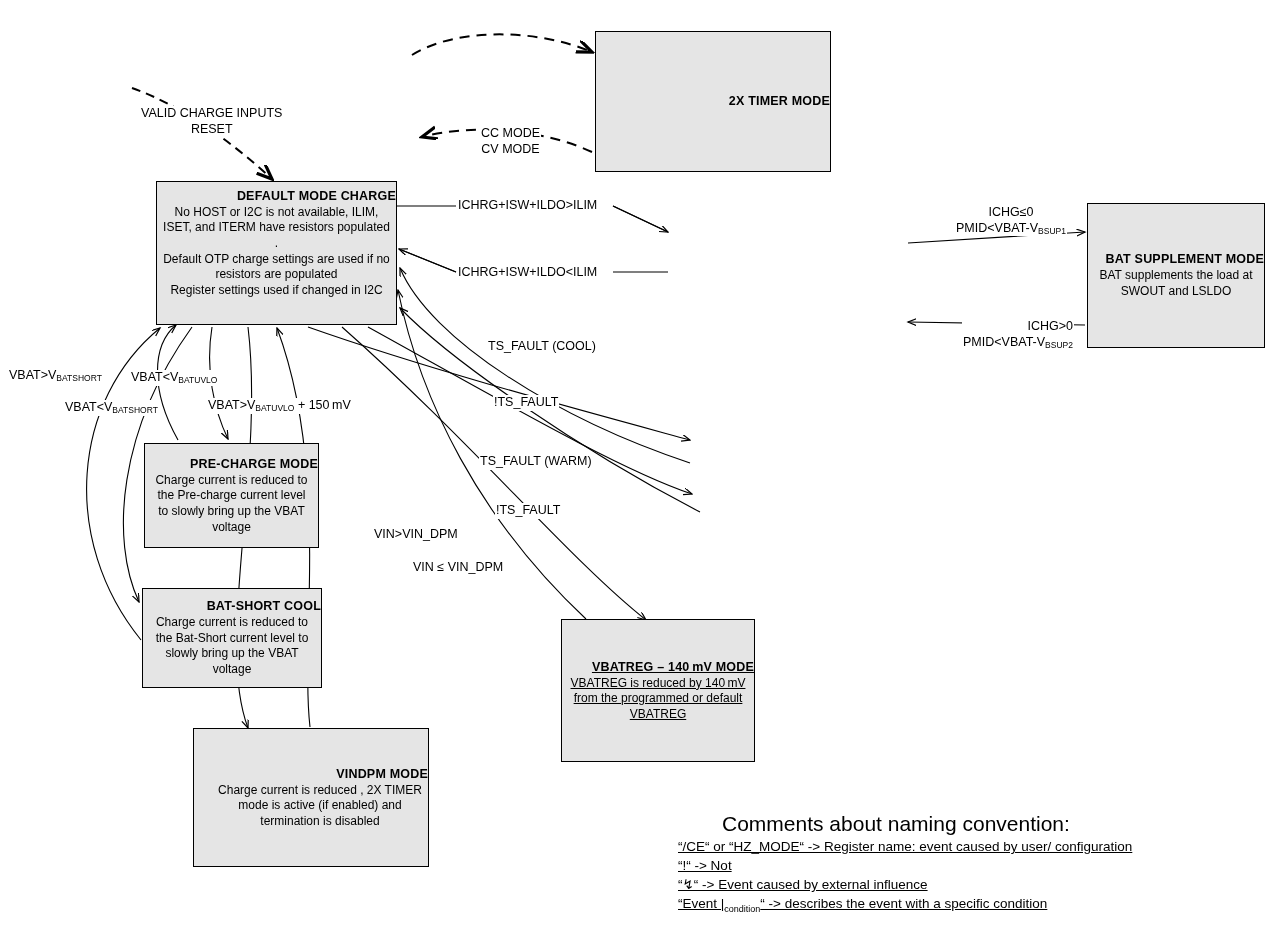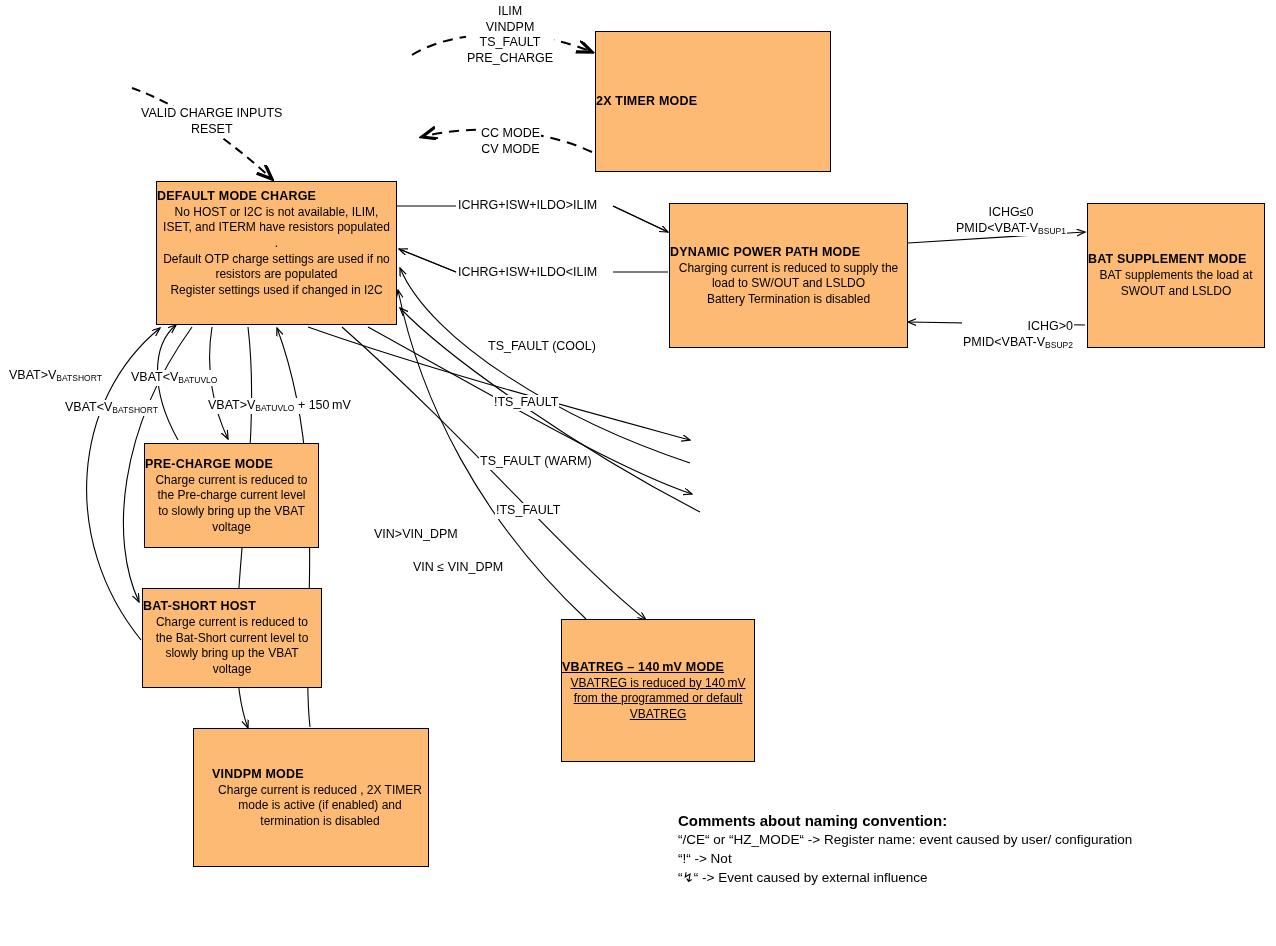--- a/index.html
+++ b/index.html
@@ -1,33 +1,33 @@
 <!DOCTYPE html>
 <html><head>
 <meta charset="utf-8">
 <style>
   html,body{margin:0;padding:0;background:#ffffff;}
   body{font-family:"Liberation Sans", sans-serif;}
   #canvas{position:relative;width:1276px;height:946px;overflow:hidden;background:#fff;}
   svg.wires{position:absolute;left:0;top:0;width:1276px;height:946px;pointer-events:none;}
 
-  .node{position:absolute;box-sizing:border-box;border:1.5px solid #000;background:#fdba74;
-        display:flex;flex-direction:column;align-items:flex-start;justify-content:center;
+  .node{position:absolute;box-sizing:border-box;border:1.5px solid #000;background:#e5e5e5;
+        display:flex;flex-direction:column;align-items:flex-end;justify-content:center;
         text-align:center;color:#000;}
   .node .ttl{font-weight:bold;font-size:12.5px;letter-spacing:.2px;line-height:1.35;}
   .node .bdy{font-size:12px;line-height:1.3;padding:0 6px;}
   .node.topalign{justify-content:flex-start;padding-top:6px;}
 
   .elabel{position:absolute;font-size:12.5px;color:#000;white-space:nowrap;line-height:1.25;
           text-align:center;background:#fff;padding:0 1px;}
   .elabel sub{font-size:8.5px;vertical-align:baseline;position:relative;top:2px;letter-spacing:0;}
 
   .comments{position:absolute;color:#000;}
-  .comments .chead{font-weight:bold;font-size:15px;margin-bottom:1px;}
-  .comments .cline{font-size:13.5px;line-height:1.42;}
+  .comments .chead{font-weight:normal;font-size:21px;margin-bottom:1px;margin-left:44px;}
+  .comments .cline{font-size:13.5px;line-height:1.42;text-decoration:underline;}
   .comments .cline sub{font-size:9px;}
 </style>
 </head>
 <body>
 
 <div id="canvas">
 
   <svg class="wires" viewBox="0 0 1276 946">
     <defs>
       <marker id="ah" markerWidth="9" markerHeight="9" refX="7.6" refY="3.1" orient="auto" markerUnits="strokeWidth">
@@ -77,56 +77,47 @@
     <div class="ttl">2X TIMER MODE</div>
   </div>
 
   <div class="node topalign" style="left:156px;top:181px;width:241px;height:144px;">
     <div class="ttl">DEFAULT MODE CHARGE</div>
     <div class="bdy" style="white-space:pre-line;">No HOST or I2C is not available, ILIM, ISET, and ITERM have resistors populated .
 Default OTP charge settings are used if no resistors are populated
 Register settings used if changed in I2C</div>
   </div>
 
-  <div class="node" style="left:669px;top:203px;width:239px;height:145px;">
-    <div class="ttl">DYNAMIC POWER PATH MODE</div>
-    <div class="bdy" style="white-space:pre-line;">Charging current is reduced to supply the load to SW/OUT and LSLDO
-Battery Termination is disabled</div>
-  </div>
 
   <div class="node" style="left:1087px;top:203px;width:178px;height:145px;">
     <div class="ttl">BAT SUPPLEMENT MODE</div>
     <div class="bdy">BAT supplements the load at SWOUT and LSLDO</div>
   </div>
 
   <div class="node" style="left:144px;top:443px;width:175px;height:105px;">
     <div class="ttl">PRE-CHARGE MODE</div>
     <div class="bdy">Charge current is reduced to the Pre-charge current level to slowly bring up the VBAT voltage</div>
   </div>
 
   <div class="node" style="left:142px;top:588px;width:180px;height:100px;">
-    <div class="ttl">BAT-SHORT HOST</div>
+    <div class="ttl">BAT-SHORT COOL</div>
     <div class="bdy">Charge current is reduced to the Bat-Short current level to slowly bring up the VBAT voltage</div>
   </div>
 
 
   <div class="node" style="left:561px;top:619px;width:194px;height:143px;text-decoration:underline;">
     <div class="ttl">VBATREG – 140 mV MODE</div>
     <div class="bdy">VBATREG is reduced by 140 mV from the programmed or default VBATREG</div>
   </div>
 
   <div class="node" style="left:193px;top:728px;width:236px;height:139px;padding-left:18px;">
     <div class="ttl">VINDPM MODE</div>
     <div class="bdy">Charge current is reduced , 2X TIMER mode is active (if enabled) and termination is disabled</div>
   </div>
 
-  <div class="elabel" style="left:466px;top:4px;white-space:pre-line;">ILIM
-VINDPM
-TS_FAULT
-PRE_CHARGE</div>
 
   <div class="elabel" style="left:480px;top:126px;white-space:pre-line;">CC MODE
 CV MODE</div>
 
   <div class="elabel" style="left:140px;top:106px;white-space:pre-line;">VALID CHARGE INPUTS
 RESET</div>
 
   <div class="elabel" style="left:457px;top:198px;">ICHRG+ISW+ILDO&gt;ILIM</div>
 
   <div class="elabel" style="left:457px;top:265px;">ICHRG+ISW+ILDO&lt;ILIM</div>
@@ -167,15 +158,18 @@
 
   <div class="elabel" style="left:373px;top:527px;">VIN&gt;VIN_DPM</div>
 
   <div class="elabel" style="left:412px;top:560px;">VIN ≤ VIN_DPM</div>
 
   <div class="comments" style="left:678px;top:812px;width:560px;">
     <div class="chead">Comments about naming convention:</div>
     <div class="cline">“/CE“ or “HZ_MODE“ -&gt; Register name: event caused by user/ configuration</div>
     <div class="cline">“!“ -&gt; Not</div>
     <div class="cline">“↯“ -&gt; Event caused by external influence</div>
+    <div class="cline">
+      <span>“Event |</span><sub>condition</sub><span>“ -&gt; describes the event with a specific condition</span>
+    </div>
   </div>
 
 </div>
 
 </body></html>

